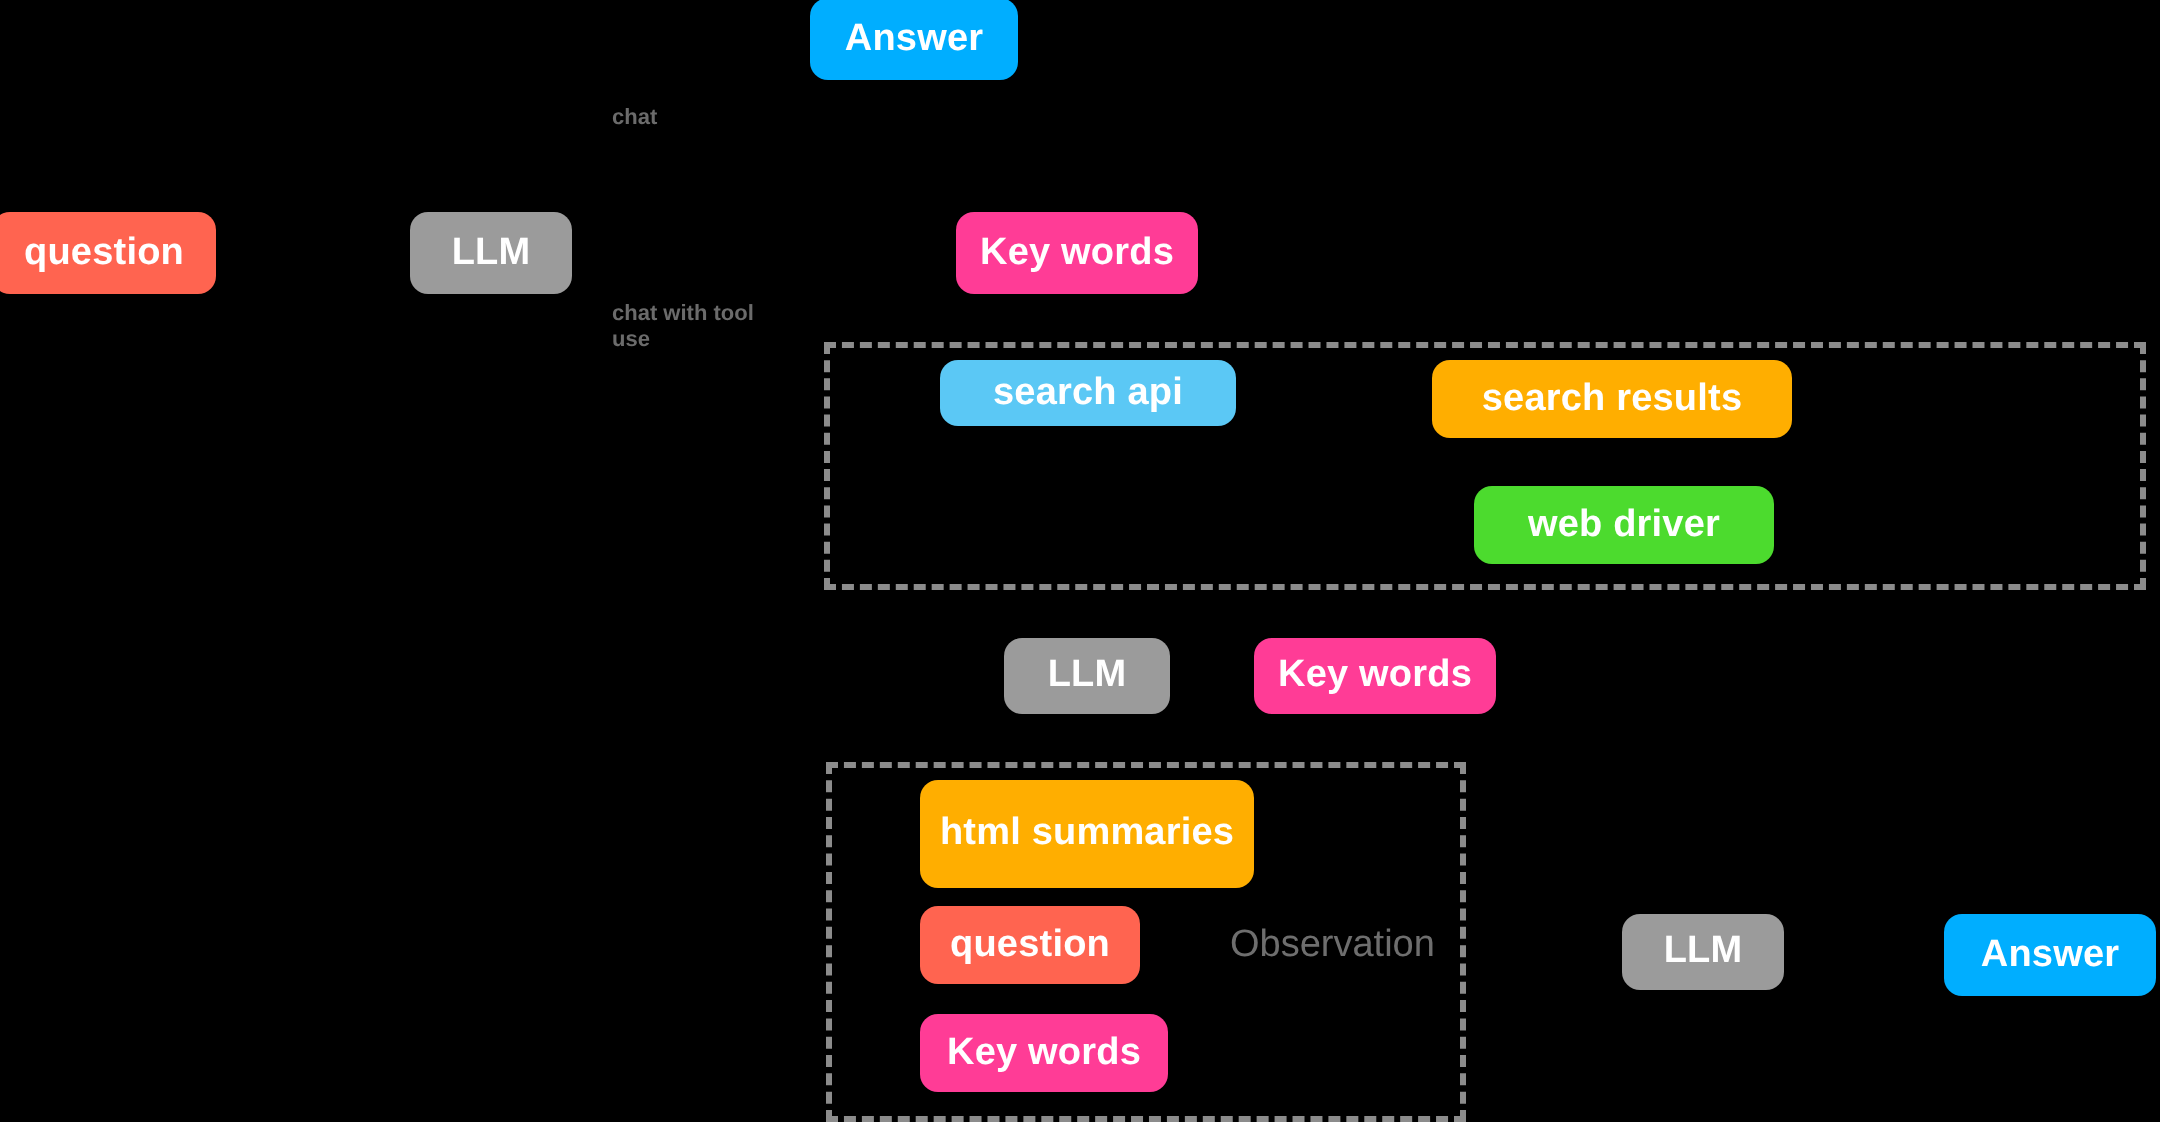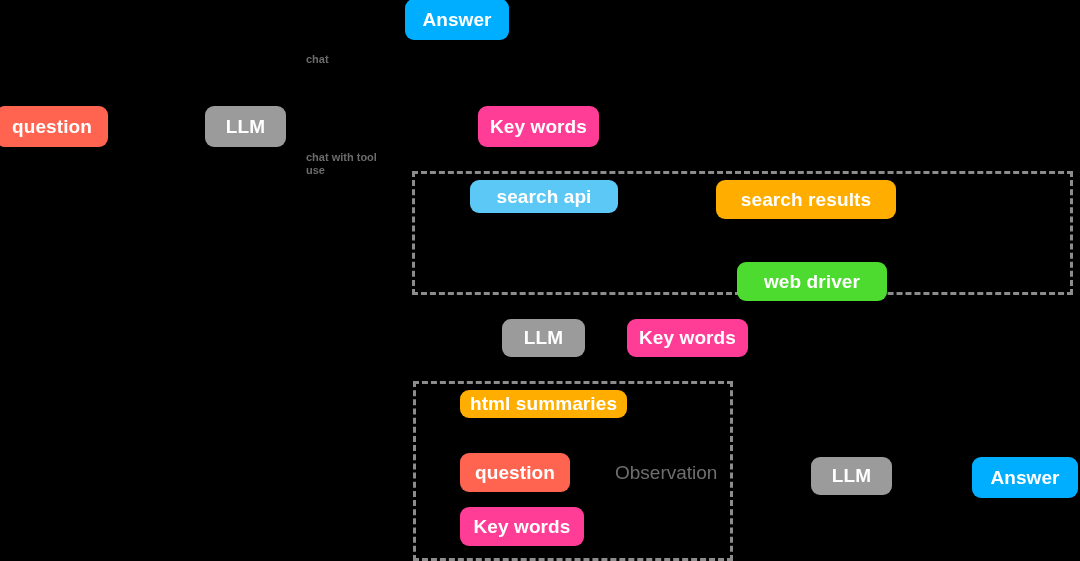--- a/index.html
+++ b/index.html
@@ -70,30 +70,30 @@
   <div class="edge-label center" style="left:306px; top:151px; width:95px;">chat with tool
 use</div>
 
   <div class="group-box" style="left:412px; top:171px; width:661px; height:124px;"></div>
 
   <div class="node" style="left:470px; top:180px; width:148px; height:33px; background:#5BC8F5;">search api</div>
 
   <div class="node" style="left:716px; top:180px; width:180px; height:39px; background:#FFAE00;">search results</div>
 
 
-  <div class="node" style="left:737px; top:262px; width:150px; height:39px; background:#4CDB2E;">web driver</div>
+  <div class="node" style="left:737px; top:243px; width:150px; height:39px; background:#4CDB2E;">web driver</div>
 
   <div class="node" style="left:502px; top:319px; width:83px; height:38px; background:#9B9B9B;">LLM</div>
 
   <div class="node" style="left:627px; top:319px; width:121px; height:38px; background:#FF3C96;">Key words</div>
 
   <div class="group-box" style="left:413px; top:381px; width:320px; height:180px;"></div>
   <div class="group-label" style="left:615px; top:462px;">Observation</div>
 
-  <div class="node" style="left:460px; top:390px; width:167px; height:28px; background:#FFAE00;">html summaries</div>
+  <div class="node" style="left:460px; top:390px; width:167px; height:54px; background:#FFAE00;">html summaries</div>
 
   <div class="node" style="left:460px; top:453px; width:110px; height:39px; background:#FF6450;">question</div>
 
   <div class="node" style="left:460px; top:507px; width:124px; height:39px; background:#FF3C96;">Key words</div>
 
   <div class="node" style="left:811px; top:457px; width:81px; height:38px; background:#9B9B9B;">LLM</div>
 
   <div class="node" style="left:972px; top:457px; width:106px; height:41px; background:#00AEFF;">Answer</div>
 
 </div>

